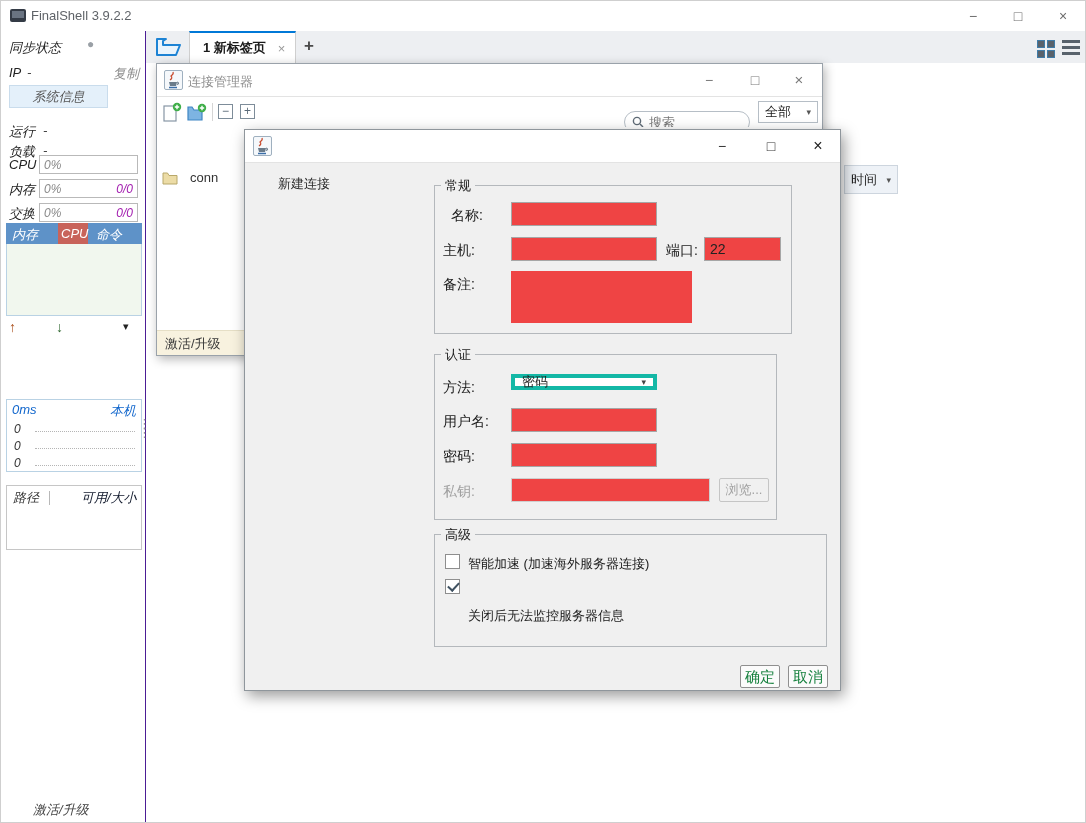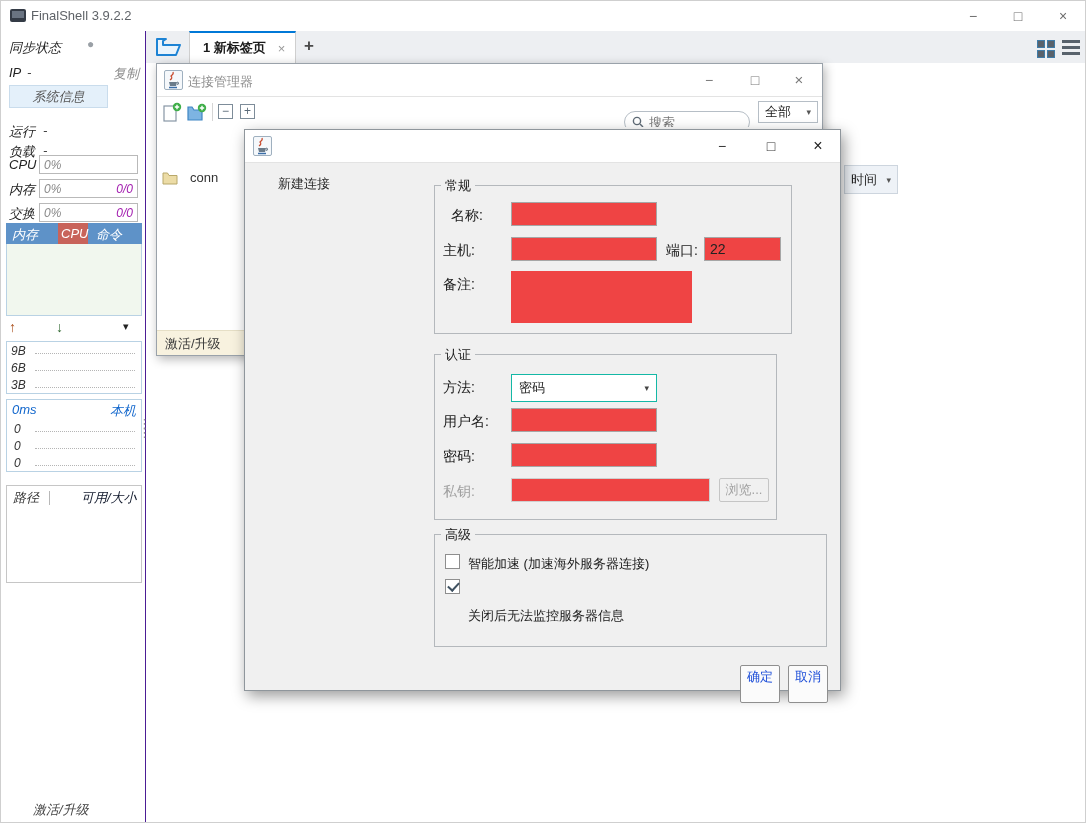--- a/index.html
+++ b/index.html
@@ -22,21 +22,21 @@
   .gauge-pct { color:#8a8a8a; font-size:12px; }
   .gauge-ratio { color:#a21caf; font-size:12px; }
   .mon-tabs { position:absolute; left:5px; top:192px; width:136px; height:21px; display:flex; background:#5e92c8; color:#fff; }
   .mon-tab { padding:3px 0 0 6px; font-size:13px; }
   .graph-area { position:absolute; left:5px; top:213px; width:136px; height:72px; background:#f1f7ee; border:1px solid #b9d2e4; border-top:none; }
   .net-graph { position:absolute; left:5px; top:310px; width:136px; height:53px; background:#fff; border:1px solid #b9d2e4; }
   .tick-row { display:flex; align-items:center; height:17px; }
   .tick-label { width:26px; padding-left:4px; font-size:12px; color:#333; }
   .dotline { flex:1; border-bottom:1px dotted #b5b5b5; margin:6px 6px 0 2px; }
   .ping-panel { position:absolute; left:5px; top:368px; width:136px; height:73px; background:#fff; border:1px solid #b9d2e4; }
-  .disk-panel { position:absolute; left:5px; top:454px; width:136px; height:98px; background:#fff; border:1px solid #c6c6c6; }
+  .disk-panel { position:absolute; left:5px; top:454px; width:136px; height:65px; background:#fff; border:1px solid #c6c6c6; }
   .link-blue { color:#1166cc; }
 
   
   .tabbar { position:absolute; left:145px; top:30px; width:941px; height:32px; background:#edeff2; }
   .active-tab { position:absolute; left:43px; top:0; width:107px; height:32px; background:#fff; border-left:1px solid #cfcfcf; border-right:1px solid #cfcfcf; border-top:2px solid #0078d7; display:flex; align-items:center; }
   .content { position:absolute; left:146px; top:62px; width:940px; height:761px; background:#fff; }
 
   
   .sub-window { position:absolute; background:#fff; border:1px solid #9aa2aa; box-shadow:2px 3px 10px rgba(0,0,0,0.30); }
   .dlg-titlebar { position:relative; height:33px; background:#fff; border-bottom:1px solid #e3e3e3; }
@@ -54,25 +54,25 @@
   .tree-row { position:absolute; display:flex; align-items:center; gap:7px; font-size:13px; color:#222; cursor:default; }
   .tree-vline { position:absolute; left:17px; top:28px; height:67px; border-left:1px dotted #9a9a9a; }
   .tree-hline { position:absolute; left:18px; width:11px; border-top:1px dotted #9a9a9a; }
 
   .fieldset { position:absolute; border:1px solid #b4b8bc; }
   .legend { position:absolute; top:-9px; left:6px; background:#f0f0f0; padding:0 4px; font-size:13px; color:#222; }
   .form-label { position:absolute; font-size:14px; color:#1a1a1a; }
   .form-label.disabled { color:#a0a0a0; }
   .tf { position:absolute; height:24px; border:1px solid #a6a6a6; background:#ef4444; font-family:inherit; font-size:13px; padding:0 5px; color:#222; }
   .tf.disabled { border-color:#cfcfcf; }
-  .select { position:absolute; height:28px; border:1px solid #14b8a6; background:#fff; display:flex; align-items:center; justify-content:space-between; padding:0 7px; font-size:13px; }
+  .select { position:absolute; height:16px; border:4px solid #14b8a6; background:#fff; display:flex; align-items:center; justify-content:space-between; padding:0 7px; font-size:13px; }
   .checkbox { position:absolute; width:15px; height:15px; border:1px solid #8e8e8e; background:#fff; }
   .checkbox.checked::after { content:""; position:absolute; left:2px; top:2px; width:9px; height:5px; border-left:2px solid #3f5161; border-bottom:2px solid #3f5161; transform:rotate(-47deg); }
   .adv-label { position:absolute; font-size:13px; color:#1a1a1a; }
-  .btn { position:absolute; width:40px; height:38px; background:#fbfbfb; border:1px solid #8f8f8f; border-radius:2px; font-family:inherit; font-size:13px; color:#1d4ed8; text-align:center; line-height:21px; cursor:default; }
+  .btn { position:absolute; width:40px; height:23px; background:#fbfbfb; border:1px solid #8f8f8f; border-radius:2px; font-family:inherit; font-size:15px; color:#15803d; text-align:center; line-height:21px; cursor:default; }
   .browse-btn { position:absolute; width:50px; height:24px; background:#f0f0f0; border:1px solid #c5c5c5; border-radius:2px; font-size:13px; color:#a3a3a3; text-align:center; line-height:22px; }
 
   .grid-icon { display:grid; grid-template-columns:8px 8px; grid-template-rows:8px 8px; gap:2px; }
   .grid-icon span { background:#58626c; border:1px solid #3f7ca8; }
   .burger-icon span { display:block; width:18px; height:3px; background:#58626c; margin-bottom:3px; }
 </style>
 </head>
 <body>
 
 <div class="app">
@@ -120,34 +120,20 @@
       <div class="mon-tab" style="width:52px;">内存</div>
       <div class="mon-tab" style="width:30px;background:#c8635a;padding-left:3px;">CPU</div>
       <div class="mon-tab" style="flex:1;padding-left:8px;">命令</div>
     </div>
     <div class="graph-area"></div>
 
     <span class="abs" style="left:8px;top:288px;color:#a84b16;font-weight:bold;font-size:14px;">↑</span>
     <span class="abs" style="left:55px;top:288px;color:#336b33;font-weight:bold;font-size:14px;">↓</span>
     <span class="abs" style="left:122px;top:289px;color:#222;font-size:11px;">▾</span>
 
-    <div class="net-graph">
-      <div class="tick-row">
-          <span class="tick-label">9B</span>
-          <span class="dotline"></span>
-        </div>
-      <div class="tick-row">
-          <span class="tick-label">6B</span>
-          <span class="dotline"></span>
-        </div>
-      <div class="tick-row">
-          <span class="tick-label">3B</span>
-          <span class="dotline"></span>
-        </div>
-    </div>
 
     <div class="ping-panel">
       <div style="display:flex;justify-content:space-between;padding:2px 5px 0 5px;">
         <span class="link-blue">0ms</span>
         <span class="link-blue">本机</span>
       </div>
       <div class="tick-row">
           <span class="tick-label" style="padding-left:7px;">0</span>
           <span class="dotline"></span>
         </div>

